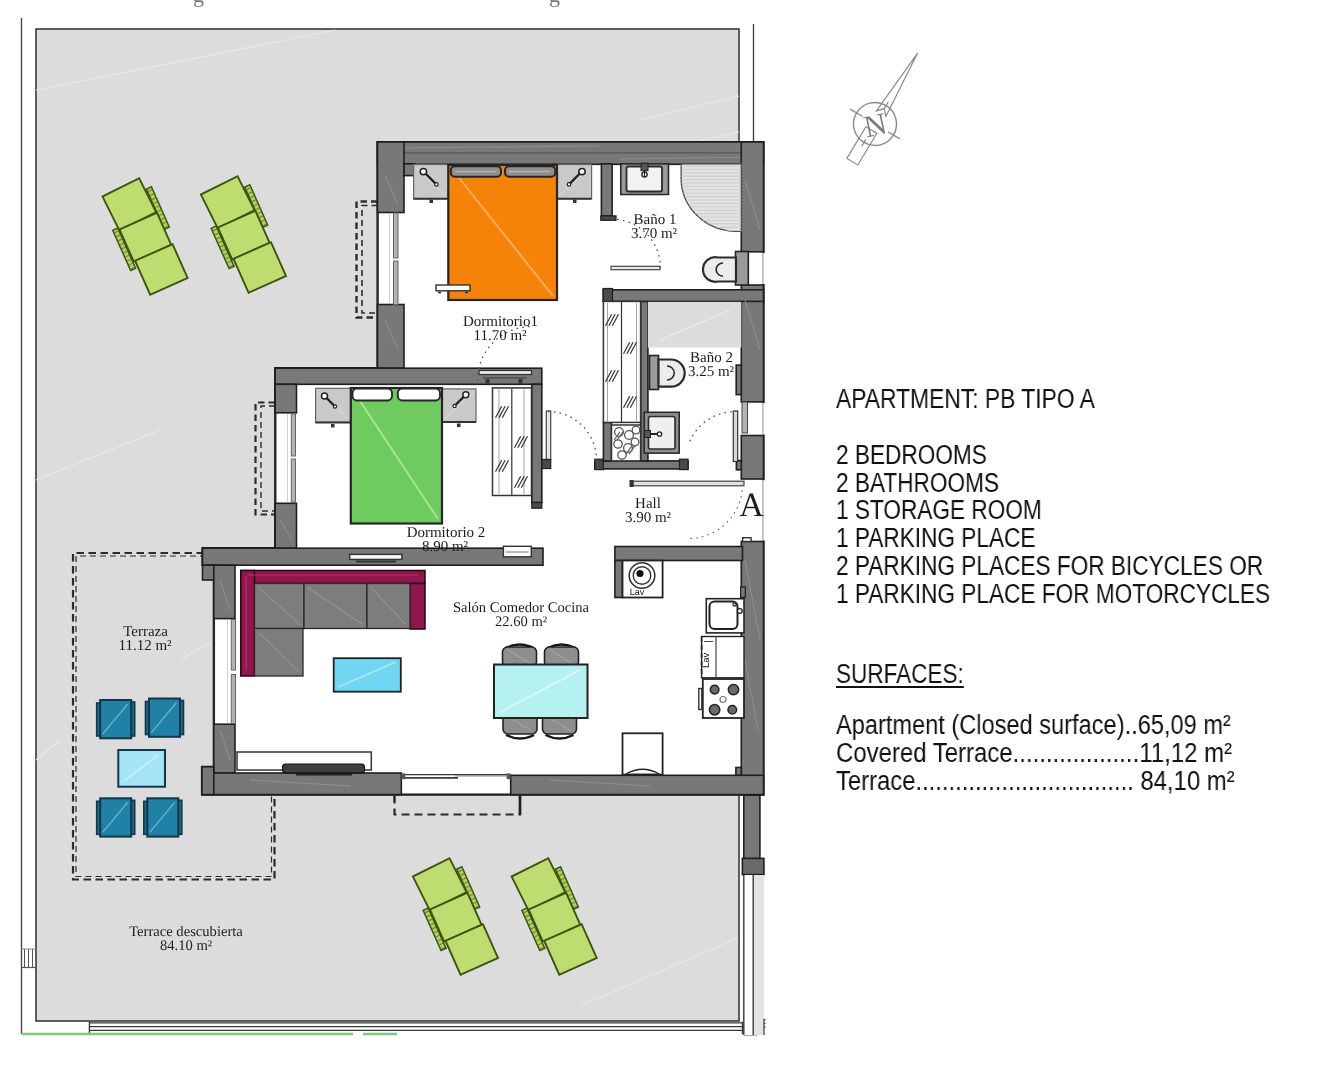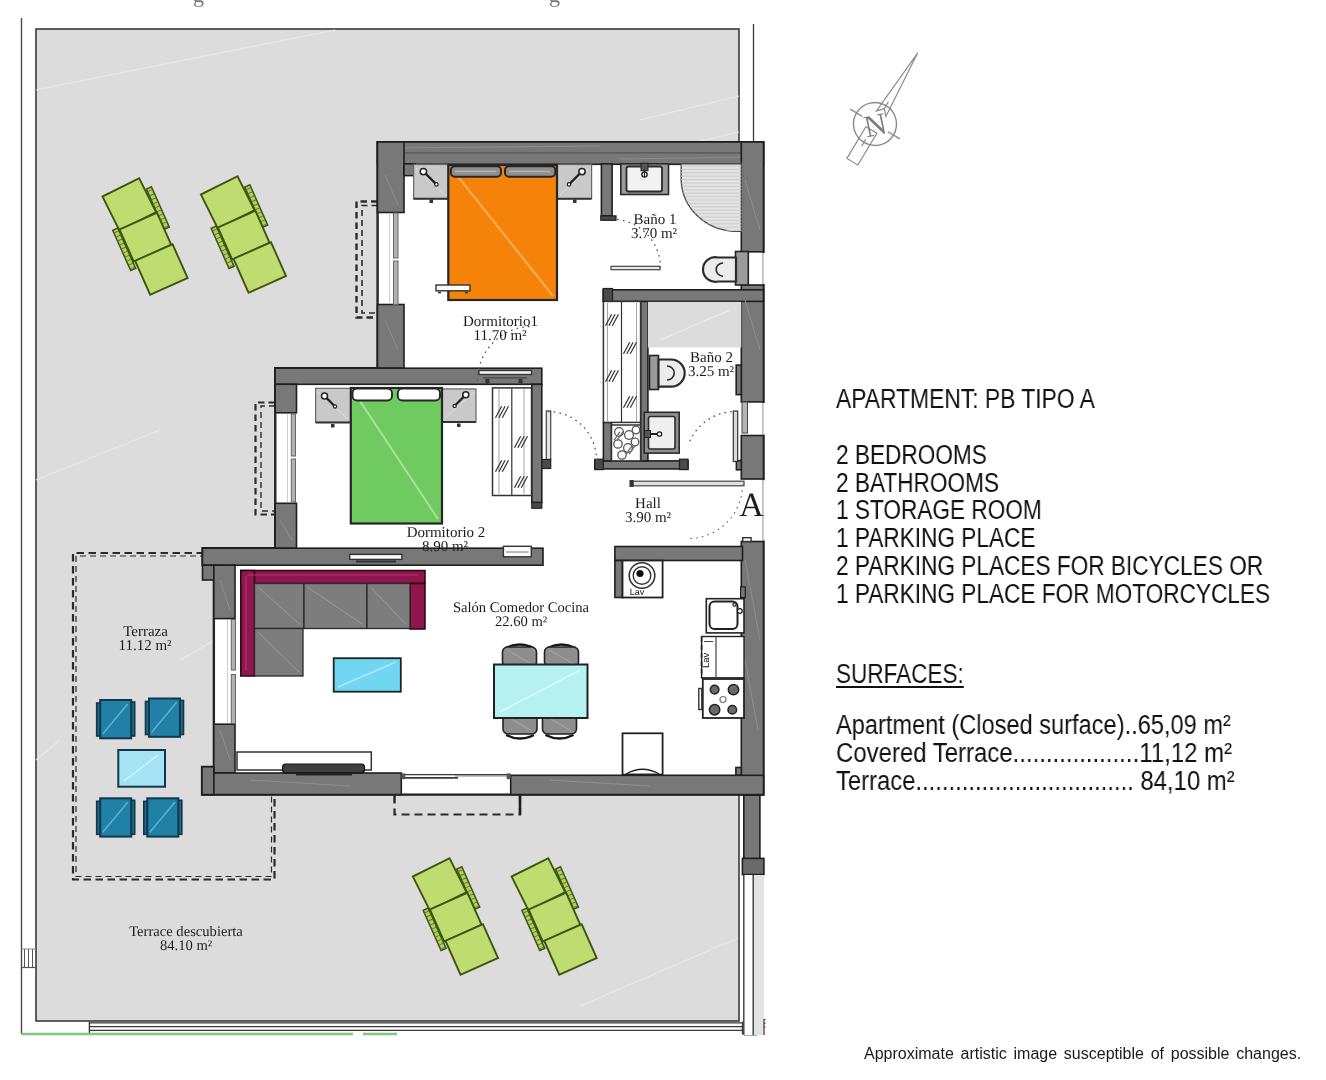--- a/index.html
+++ b/index.html
@@ -428,13 +428,12 @@
       </g>
     </svg>
 <div class="t" style="left:193px;top:-18px;font:22px 'Liberation Serif',serif;color:#777;">g</div>
 <div class="t" style="left:549px;top:-18px;font:22px 'Liberation Serif',serif;color:#777;">g</div>
 <div class="t sx" style="left:836px;top:385.6px;font-size:27px;transform:scaleX(0.846);">APARTMENT: PB TIPO A</div>
 <div class="t sx" style="left:836px;top:441.7px;font-size:27px;line-height:27.7px;transform:scaleX(0.838);">2 BEDROOMS<br>2 BATHROOMS<br>1 STORAGE ROOM<br>1 PARKING PLACE<br>2 PARKING PLACES FOR BICYCLES OR<br>1 PARKING PLACE FOR MOTORCYCLES</div>
 <div class="t sx" style="left:836px;top:660.8px;font-size:27px;transform:scaleX(0.835);text-decoration:underline;text-underline-offset:3px;">SURFACES:</div>
 <div class="t sx" style="left:836px;top:712.4px;font-size:27px;transform:scaleX(0.874);">Apartment (Closed surface)..65,09 m²</div>
 <div class="t sx" style="left:836px;top:740.2px;font-size:27px;transform:scaleX(0.8875);">Covered Terrace...................11,12 m²</div>
 <div class="t sx" style="left:836px;top:768px;font-size:27px;transform:scaleX(0.8824);">Terrace................................. 84,10 m²</div>
-<div class="t" style="left:864px;top:1045.4px;font-size:16px;color:#1a1a1a;word-spacing:2.3px;">Approximate artistic image susceptible of possible changes.</div>
 </div>
 </body></html>

